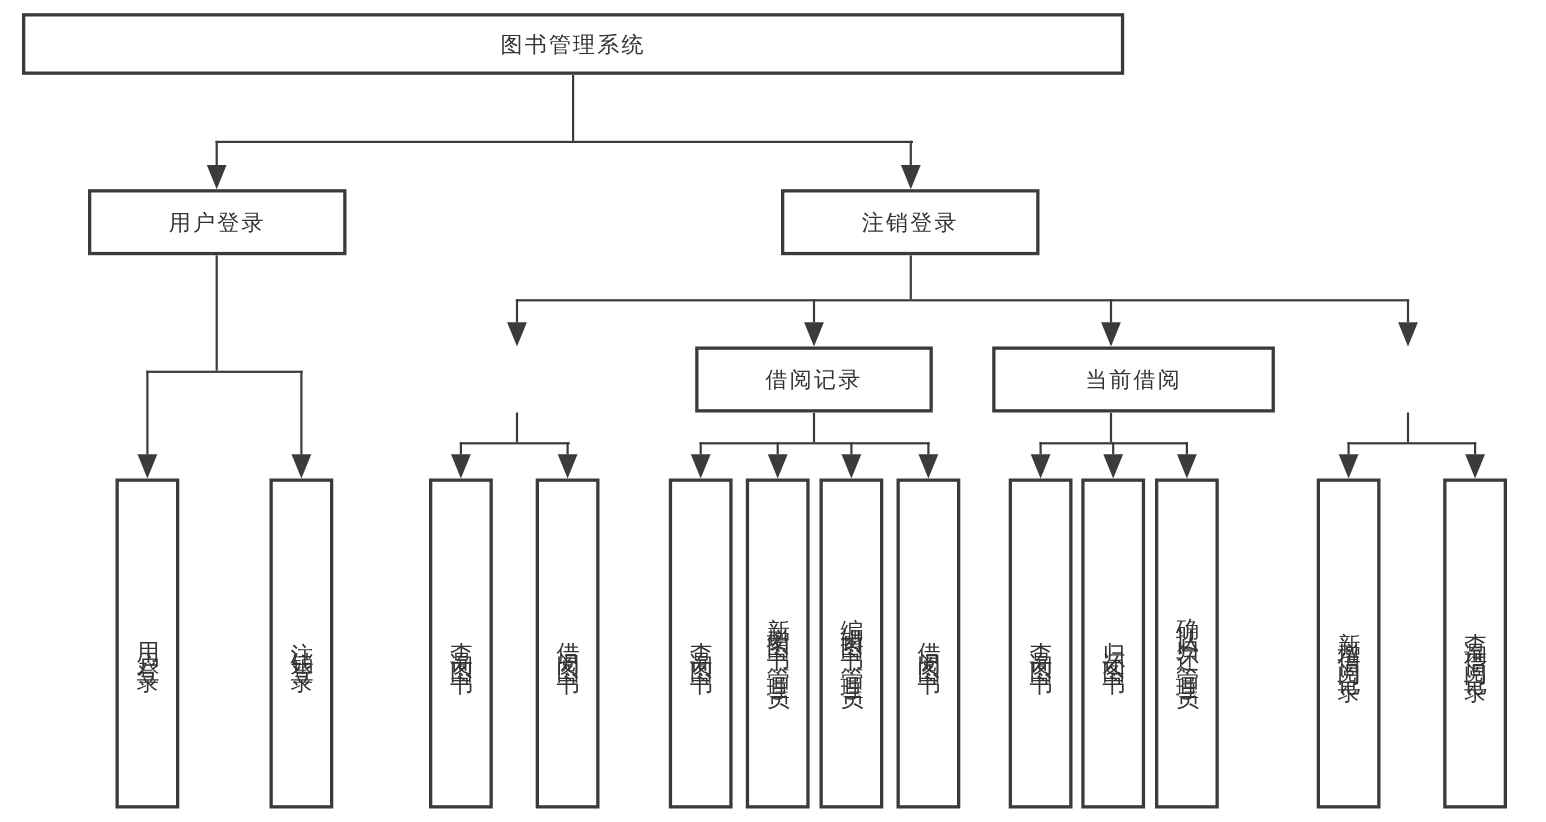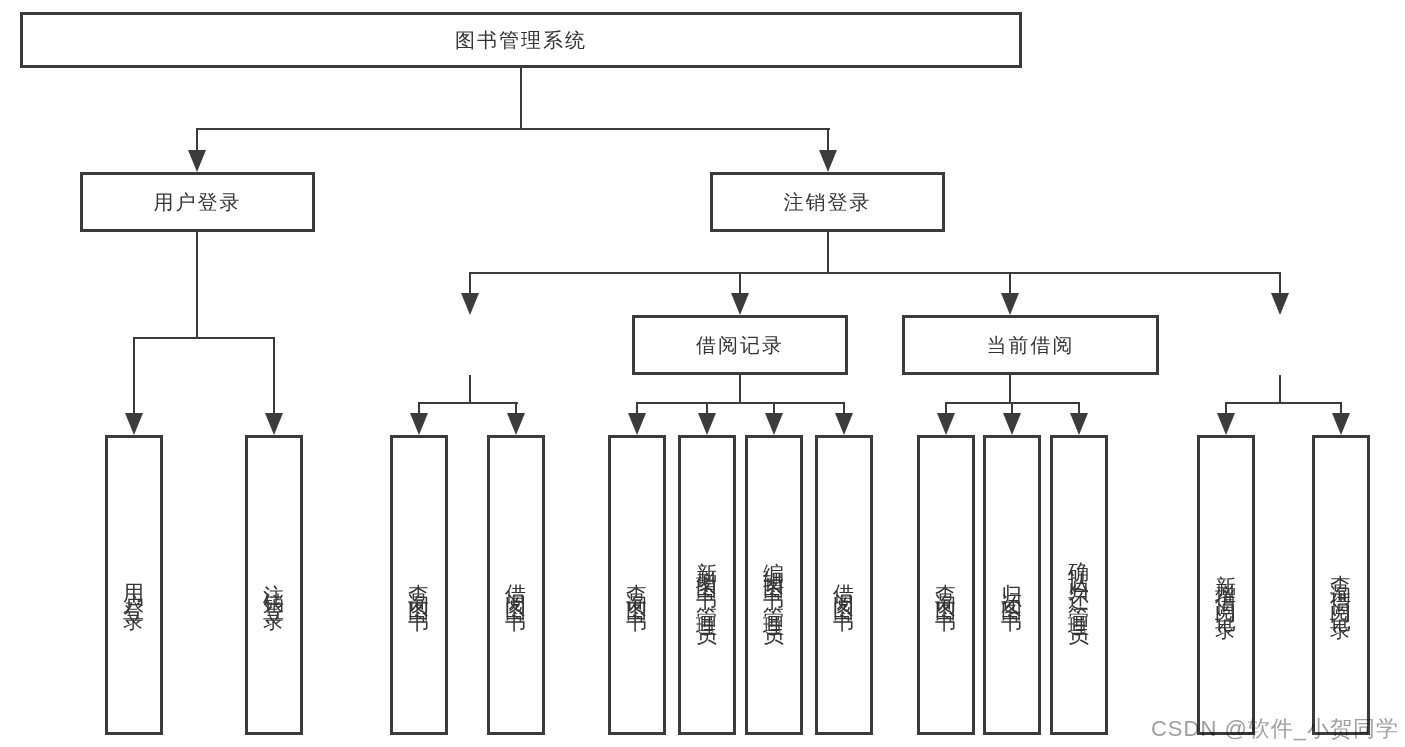--- a/index.html
+++ b/index.html
@@ -206,15 +206,14 @@
 
   <div>
     <div class="vline" style="left:1279px; top:375px; height:27px;"></div>
     <div class="hline" style="left:1225px; top:402px; width:117px;"></div>
     <div class="vline" style="left:1225px; top:402px; height:11px;"></div>
     <div class="arrow" style="left:1217px; top:413px;"></div>
     <div class="vline" style="left:1340px; top:402px; height:11px;"></div>
     <div class="arrow" style="left:1332px; top:413px;"></div>
   </div>
 
-  <div class="watermark">CSDN @软件_小贺同学</div>
 
 </div>
 
 </body></html>

